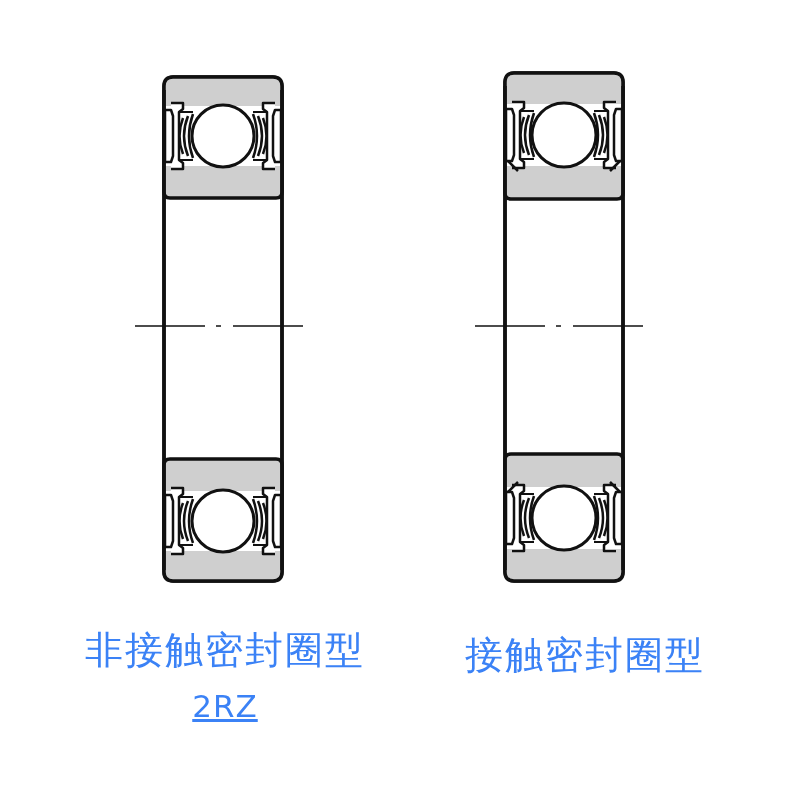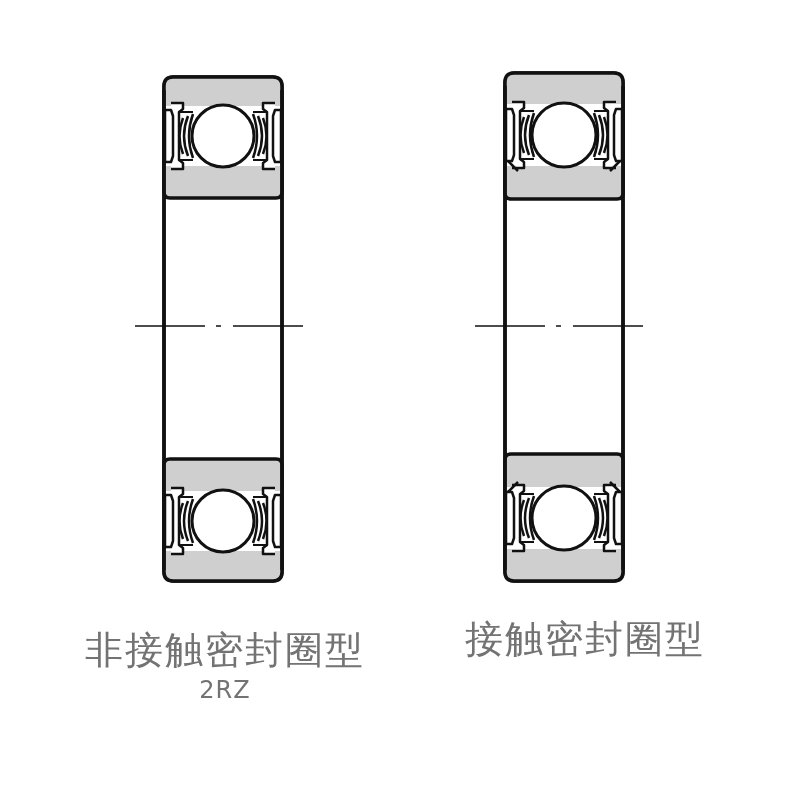--- a/index.html
+++ b/index.html
@@ -1,30 +1,30 @@
 <!DOCTYPE html>
 <html><head>
 <meta charset="utf-8">
 <style>
   html, body { margin: 0; padding: 0; background: #ffffff; }
   body { width: 800px; height: 800px; position: relative; overflow: hidden; font-family: "DejaVu Sans", sans-serif; }
   #figure { position: absolute; left: 0; top: 0; width: 800px; height: 800px; }
   .caption {
-    position: absolute; text-align: center; color: #737373;
+    position: absolute; text-align: center; color: #3b82f6;
   }
   .caption .cn {
     font-family: "DejaVu Serif", "Liberation Serif", serif;
     font-size: 38px; letter-spacing: 2px; line-height: 44px; white-space: nowrap;
   }
   .caption .code {
     font-family: "DejaVu Sans", "Liberation Sans", sans-serif;
-    font-size: 24px; line-height: 32px; margin-top: 2px; letter-spacing: 1px;
+    font-size: 31px; line-height: 32px; margin-top: 18px; letter-spacing: 1px; text-decoration: underline;
   }
   #cap-left { left: 40px; width: 370px; top: 628px; }
-  #cap-right { left: 400px; width: 370px; top: 617px; text-align: center; }
+  #cap-right { left: 400px; width: 370px; top: 633px; text-align: center; }
 </style>
 </head>
 <body>
 
 <svg id="figure" viewBox="0 0 800 800" xmlns="http://www.w3.org/2000/svg">
   <defs>
 
     <g id="cage-left-side">
 
       <path d="M -52 -33 L -40 -33 L -40 -27 L -44 -24 L -44 24 L -40 27 L -40 33 L -52 33" fill="#ffffff" stroke="#111" stroke-width="2.5" stroke-linejoin="round"></path>

